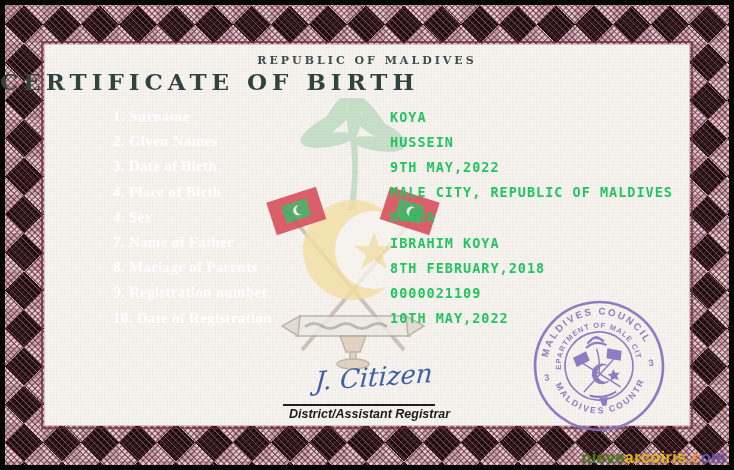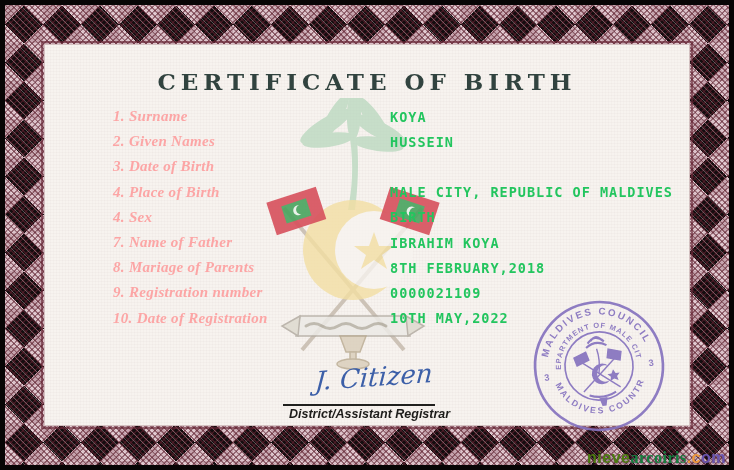--- a/index.html
+++ b/index.html
@@ -34,30 +34,30 @@
     box-shadow: inset 0 0 0 1px rgba(120,60,72,.25);
     z-index:2;
   }
   
   .country{
     position:absolute;left:0;right:0;top:54px;text-align:center;
     font-family:"DejaVu Serif", serif;font-weight:bold;font-size:11px;
     letter-spacing:3px;color:#3d4f4a;z-index:4;
   }
   .title{
-    position:absolute;left:0;right:0;top:68px;text-align:center;
+    position:absolute;left:0;right:0;top:68px;text-align:left;
     font-family:"DejaVu Serif", serif;font-weight:bold;font-size:23px;
     letter-spacing:5px;color:#31433f;z-index:4;
   }
   
   .rows{position:absolute;left:113px;top:104px;right:48px;z-index:4;}
   .row{display:grid;grid-template-columns:277px 1fr;align-items:center;height:25.2px;}
   .flabel{
     font-family:"Liberation Serif", serif;font-weight:bold;
-    font-size:15px;color:#fca5a5;letter-spacing:.3px;font-style:italic;
+    font-size:15px;color:#ffffff;letter-spacing:.3px;
   }
   .fvalue{
     font-family:"DejaVu Sans Mono", monospace;font-weight:bold;
     font-size:13.5px;color:#22c55e;letter-spacing:1px;white-space:nowrap;
   }
   
   .emblem{position:absolute;left:258px;top:98px;width:190px;height:276px;z-index:3;}
   
   .sig-block{position:absolute;left:255px;top:362px;width:210px;z-index:4;text-align:center;}
   .sig-name{
@@ -139,41 +139,43 @@
       <path d="M48 228 q8 -5 16 0 q8 5 16 0 q8 -5 16 0 q8 5 16 0 q8 -5 16 0" fill="none" stroke="#a09889" stroke-width="3" stroke-linecap="round" opacity="0.7"></path>
     </g>
 
     <g opacity="0.8" fill="#d9cdb9" stroke="#b8a98f" stroke-width="1.5">
       <path d="M82 238 L108 238 L102 254 L88 254 Z"></path>
       <rect x="92" y="254" width="6" height="8"></rect>
       <ellipse cx="95" cy="266" rx="16" ry="5"></ellipse>
     </g>
   </svg>
 
+  <div class="country">REPUBLIC OF MALDIVES</div>
   <div class="title">CERTIFICATE OF BIRTH</div>
 
   <div class="rows">
     <div class="row">
       <span class="flabel">1. Surname</span>
       <span class="fvalue">KOYA</span>
     </div>
     <div class="row">
       <span class="flabel">2. Given Names</span>
       <span class="fvalue">HUSSEIN</span>
     </div>
     <div class="row">
       <span class="flabel">3. Date of Birth</span>
+      <span class="fvalue">9TH MAY,2022</span>
     </div>
     <div class="row">
       <span class="flabel">4. Place of Birth</span>
       <span class="fvalue">MALE CITY, REPUBLIC OF MALDIVES</span>
     </div>
     <div class="row">
       <span class="flabel">4. Sex</span>
-      <span class="fvalue">BIRTH</span>
+      <span class="fvalue">NADDA</span>
     </div>
     <div class="row">
       <span class="flabel">7. Name of Father</span>
       <span class="fvalue">IBRAHIM KOYA</span>
     </div>
     <div class="row">
       <span class="flabel">8. Mariage of Parents</span>
       <span class="fvalue">8TH FEBRUARY,2018</span>
     </div>
     <div class="row">
@@ -220,16 +222,16 @@
       <path d="M42 54 l12 -4 l2 8 l-12 4 Z" fill="#8673bf"></path>
       <path d="M88 54 l-12 -4 l-2 8 l12 4 Z" fill="#8673bf"></path>
       <path d="M74 66 a10 10 0 1 0 0 14 a8 8 0 1 1 0 -14" fill="#8673bf" stroke="none"></path>
       <path d="M78 70 l2 4 l4 0 l-3 3 l1 4 l-4 -2 l-4 2 l1 -4 l-3 -3 l4 0 Z" fill="#8673bf" stroke="none"></path>
       <path d="M52 92 q13 6 26 0" stroke-width="2"></path>
       <path d="M61 96 l8 0 l-2 8 l-4 0 Z" fill="#8673bf" stroke="none"></path>
     </g>
   </svg>
 
   <div class="site">
-    <span style="color: #4d7c0f;">nieve</span><span style="color: #15803d; font-family: Liberation Serif, serif;">arcoiris</span><span style="color: rgb(240, 154, 60);">.c</span><span style="color: rgb(106, 85, 176);">om</span>
+    <span style="color: #4d7c0f;">nieve</span><span style="color: #eab308;">arcoiris</span><span style="color: rgb(240, 154, 60);">.c</span><span style="color: rgb(106, 85, 176);">om</span>
   </div>
 
 </div>
 
 </body></html>

